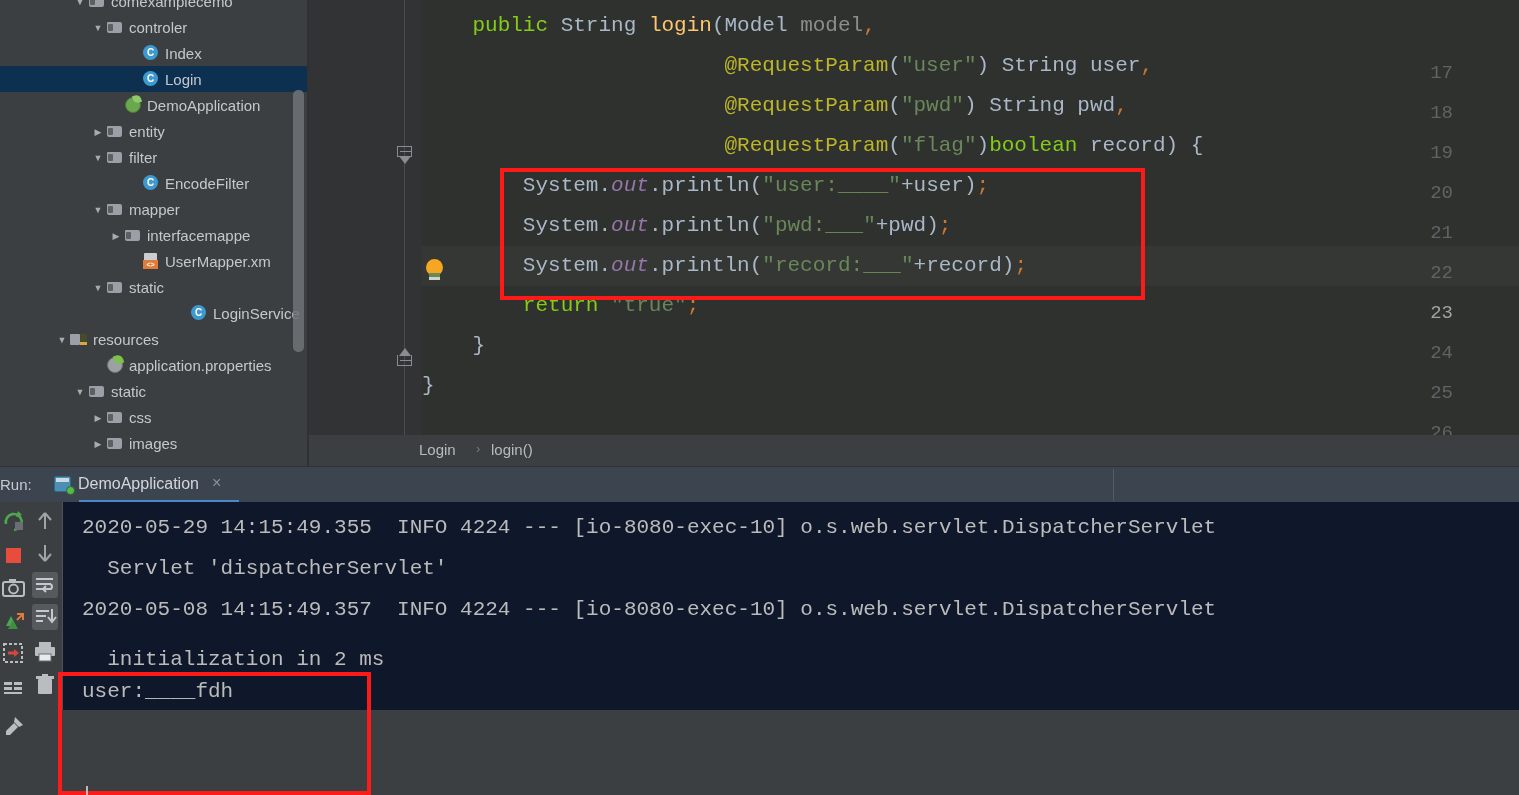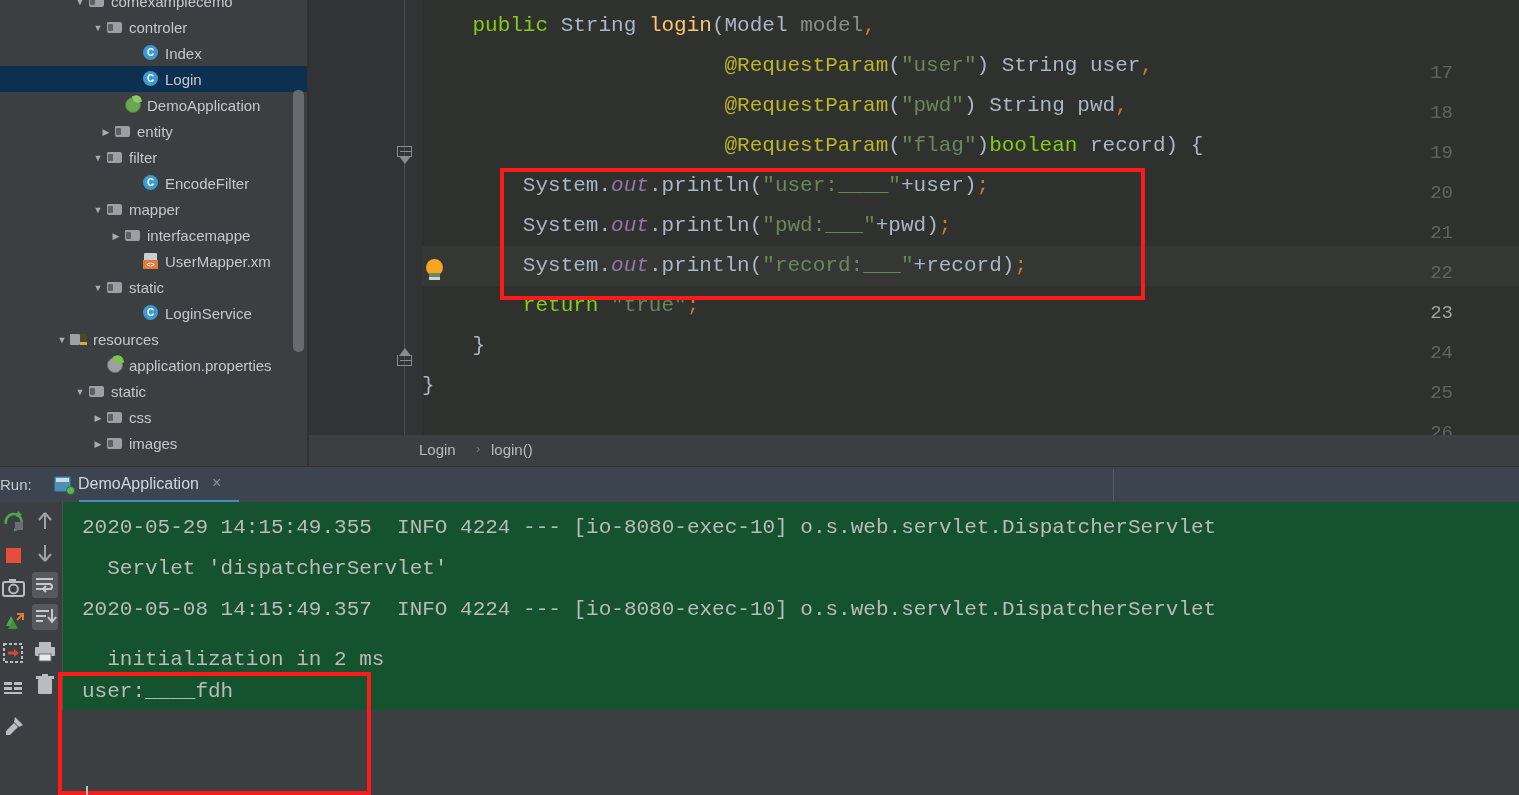--- a/index.html
+++ b/index.html
@@ -263,21 +263,21 @@
     background: #3c3f41;
   }
   #run-toolbar-left2 {
     position: absolute; left: 28px; top: 36px; width: 34px; height: 293px;
     background: #3c3f41;
   }
   .tbicon { position: absolute; width: 26px; height: 26px; }
 
   #console {
     position: absolute; left: 62px; top: 36px; width: 1457px; height: 208px;
-    background: #14532d; overflow: hidden;
+    background: #0f172a; overflow: hidden;
   }
   .console-line {
     position: absolute; left: 20px; white-space: pre;
     font-family: "Liberation Mono", monospace; font-size: 21px;
     color: #bbbbbb;
   }
   #console-divider {
     position: absolute; left: 0px; top: 0; width: 1px; height: 293px;
     background: #4e5254;
   }
@@ -291,28 +291,28 @@
 
 <div id="app">
 
   <div id="project-panel">
     <div id="tree-host">
         <div class="tree-row" style="top: -12px; position: absolute; left: 0px; width: 307px;"><span style="display: inline-block; width: 72px;"></span><span class="arrow">▼</span><span class="ficon ic-folder"></span><span class="tree-label">comexamplecemo</span></div>
         <div class="tree-row" style="top: 14px; position: absolute; left: 0px; width: 307px;"><span style="display: inline-block; width: 90px;"></span><span class="arrow">▼</span><span class="ficon ic-folder"></span><span class="tree-label">controler</span></div>
         <div class="tree-row" style="top: 40px; position: absolute; left: 0px; width: 307px;"><span style="display: inline-block; width: 126px;"></span><span class="arrow"></span><span class="ficon ic-class"></span><span class="tree-label">Index</span></div>
         <div class="tree-row selected" style="top: 66px; position: absolute; left: 0px; width: 307px;"><span style="display: inline-block; width: 126px;"></span><span class="arrow"></span><span class="ficon ic-class"></span><span class="tree-label">Login</span></div>
         <div class="tree-row" style="top: 92px; position: absolute; left: 0px; width: 307px;"><span style="display: inline-block; width: 108px;"></span><span class="arrow"></span><span class="ficon ic-spring"></span><span class="tree-label">DemoApplication</span></div>
-        <div class="tree-row" style="top: 118px; position: absolute; left: 0px; width: 307px; padding-left: 8px;"><span style="display: inline-block; width: 90px;"></span><span class="arrow">▶</span><span class="ficon ic-folder"></span><span class="tree-label">entity</span></div>
+        <div class="tree-row" style="top: 118px; position: absolute; left: 0px; width: 307px;"><span style="display: inline-block; width: 90px;"></span><span class="arrow">▶</span><span class="ficon ic-folder"></span><span class="tree-label">entity</span></div>
         <div class="tree-row" style="top: 144px; position: absolute; left: 0px; width: 307px;"><span style="display: inline-block; width: 90px;"></span><span class="arrow">▼</span><span class="ficon ic-folder"></span><span class="tree-label">filter</span></div>
         <div class="tree-row" style="top: 170px; position: absolute; left: 0px; width: 307px;"><span style="display: inline-block; width: 126px;"></span><span class="arrow"></span><span class="ficon ic-class"></span><span class="tree-label">EncodeFilter</span></div>
         <div class="tree-row" style="top: 196px; position: absolute; left: 0px; width: 307px;"><span style="display: inline-block; width: 90px;"></span><span class="arrow">▼</span><span class="ficon ic-folder"></span><span class="tree-label">mapper</span></div>
         <div class="tree-row" style="top: 222px; position: absolute; left: 0px; width: 307px;"><span style="display: inline-block; width: 108px;"></span><span class="arrow">▶</span><span class="ficon ic-folder"></span><span class="tree-label">interfacemappe</span></div>
         <div class="tree-row" style="top: 248px; position: absolute; left: 0px; width: 307px;"><span style="display: inline-block; width: 126px;"></span><span class="arrow"></span><span class="ficon ic-xml"></span><span class="tree-label">UserMapper.xm</span></div>
         <div class="tree-row" style="top: 274px; position: absolute; left: 0px; width: 307px;"><span style="display: inline-block; width: 90px;"></span><span class="arrow">▼</span><span class="ficon ic-folder"></span><span class="tree-label">static</span></div>
-        <div class="tree-row" style="top: 300px; position: absolute; left: 0px; width: 249px;"><span style="display: inline-block; width: 126px;"></span><span class="arrow"></span><span class="ficon ic-class"></span><span class="tree-label">LoginService</span></div>
+        <div class="tree-row" style="top: 300px; position: absolute; left: 0px; width: 249px; padding-left: 48px;"><span style="display: inline-block; width: 126px;"></span><span class="arrow"></span><span class="ficon ic-class"></span><span class="tree-label">LoginService</span></div>
         <div class="tree-row" style="top: 326px; position: absolute; left: 0px; width: 307px;"><span style="display: inline-block; width: 54px;"></span><span class="arrow">▼</span><span class="ficon ic-resfolder"></span><span class="tree-label">resources</span></div>
         <div class="tree-row" style="top: 352px; position: absolute; left: 0px; width: 307px;"><span style="display: inline-block; width: 90px;"></span><span class="arrow"></span><span class="ficon ic-props"></span><span class="tree-label">application.properties</span></div>
         <div class="tree-row" style="top: 378px; position: absolute; left: 0px; width: 251px;"><span style="display: inline-block; width: 72px;"></span><span class="arrow">▼</span><span class="ficon ic-folder"></span><span class="tree-label">static</span></div>
         <div class="tree-row" style="top: 404px; position: absolute; left: 0px; width: 307px;"><span style="display: inline-block; width: 90px;"></span><span class="arrow">▶</span><span class="ficon ic-folder"></span><span class="tree-label">css</span></div>
         <div class="tree-row" style="top: 430px; position: absolute; left: 0px; width: 307px;"><span style="display: inline-block; width: 90px;"></span><span class="arrow">▶</span><span class="ficon ic-folder"></span><span class="tree-label">images</span></div>
       </div>
   </div>
   <div id="sidebar-scrollbar"></div>
   <div id="panel-divider"></div>
 

